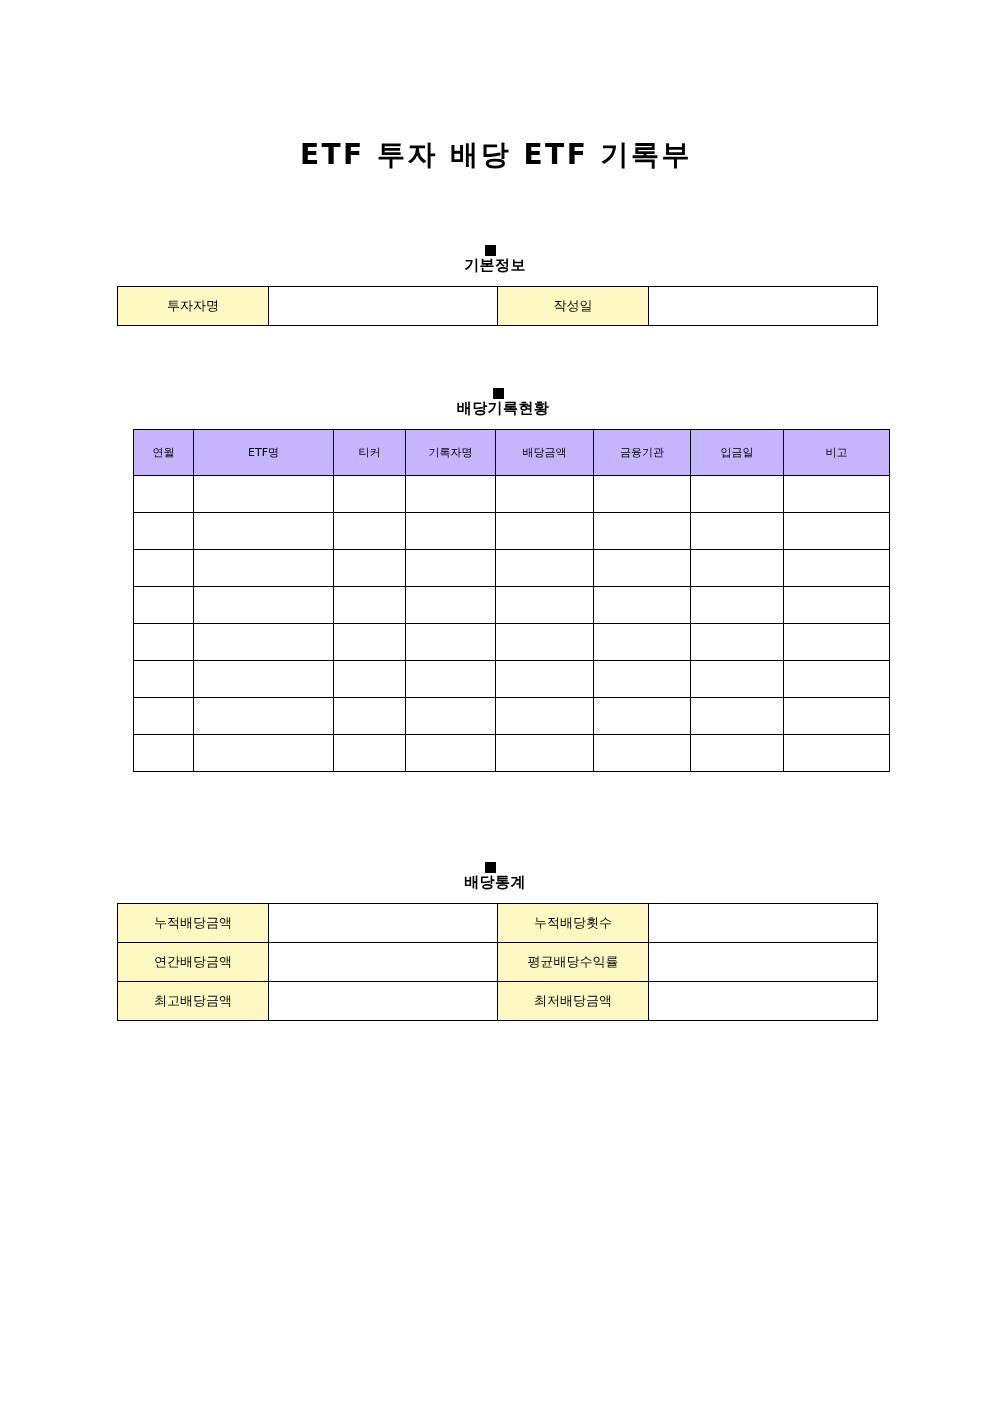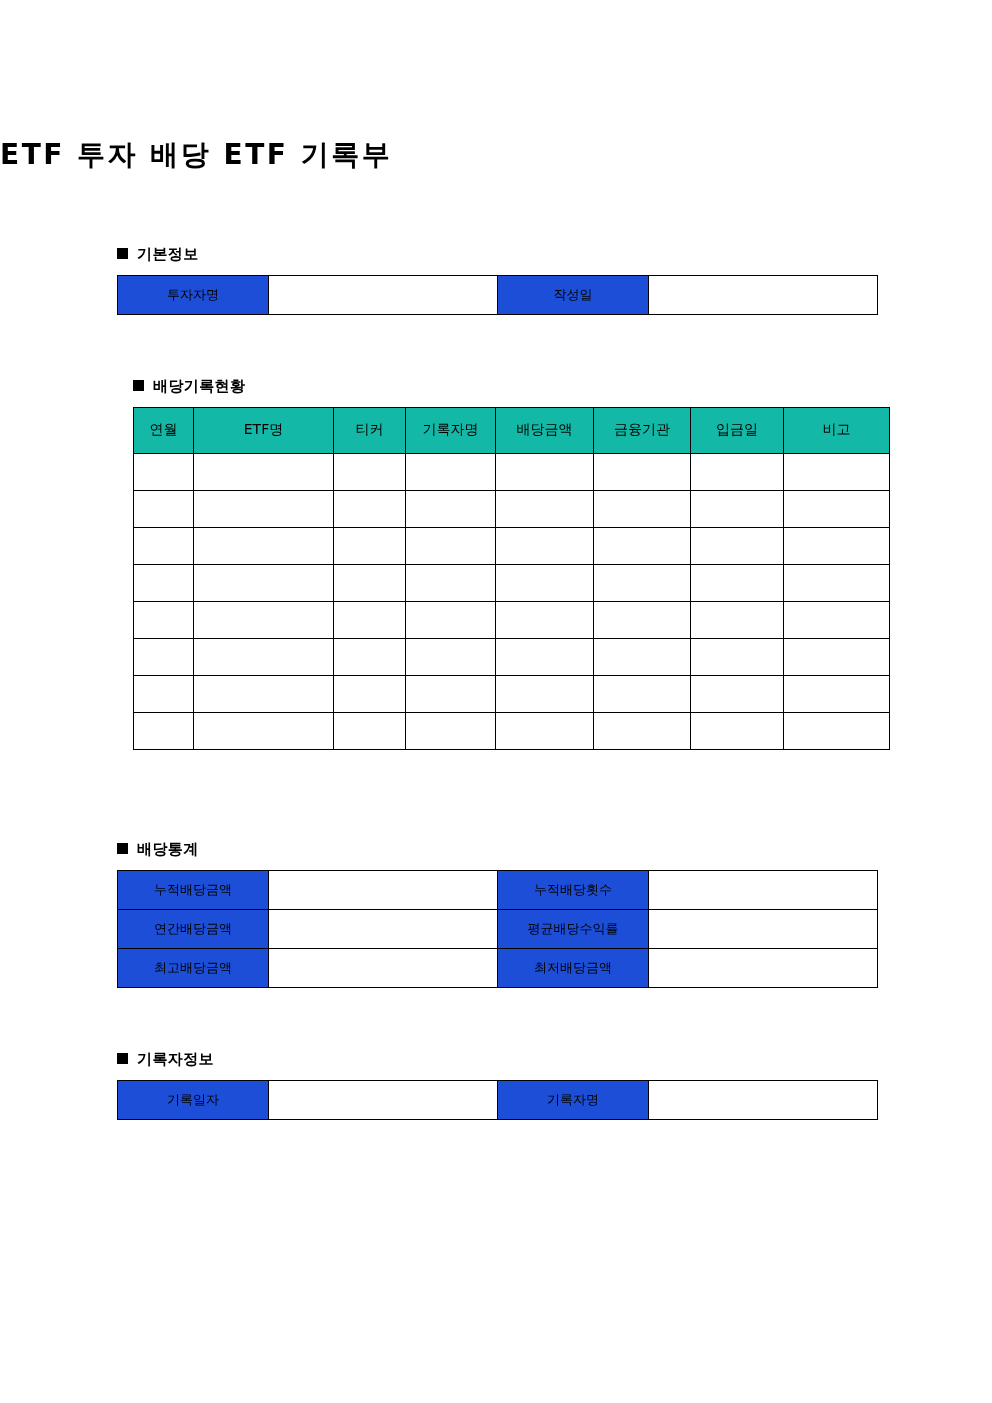--- a/index.html
+++ b/index.html
@@ -19,21 +19,21 @@
   .page {
     width: 992px;
     height: 1403px;
     box-sizing: border-box;
     padding: 0;
     position: relative;
   }
 
   
   .doc-title {
-    text-align: left;
+    text-align: center;
     font-size: 28px;
     font-weight: bold;
     letter-spacing: 2.5px;
     margin: 0;
     padding-top: 138px;
     line-height: 1.2;
   }
 
   
   .section {
@@ -46,20 +46,21 @@
   .section-writer     { margin-top: 62px; }
 
   .section-heading {
     font-size: 15px;
     font-weight: bold;
     letter-spacing: 0.4px;
     margin: 0 0 12px 0;
     display: flex;
     align-items: center;
     line-height: 1.2;
+    flex-direction: column;
   }
   .bullet-square {
     display: inline-block;
     width: 11px;
     height: 11px;
     background: #000000;
     margin-right: 9px;
     flex: none;
   }
 
@@ -77,33 +78,33 @@
     text-align: center;
     vertical-align: middle;
     color: #000000;
   }
 
   
   .info-table td {
     height: 38px;
   }
   .info-table .lbl {
-    background: #1d4ed8;
+    background: #fef9c3;
     width: 150px;
   }
   .info-table .val {
     background: #ffffff;
     width: 228px;
   }
 
   
   .records-table th {
-    background: #14b8a6;
+    background: #c4b5fd;
     height: 45px;
-    font-size: 14px;
+    font-size: 11px;
   }
   .records-table td.cell {
     background: #ffffff;
     height: 36px;
   }
   .records-table col.c-period  { width: 60px; }
   .records-table col.c-name    { width: 140px; }
   .records-table col.c-ticker  { width: 72px; }
   .records-table col.c-qty     { width: 90px; }
   .records-table col.c-amount  { width: 98px; }
@@ -273,31 +274,14 @@
         <tr>
           <td class="lbl">최고배당금액</td>
           <td class="val"></td>
           <td class="lbl">최저배당금액</td>
           <td class="val"></td>
         </tr>
       </tbody>
     </table>
   </div>
 
-  <div class="section section-writer">
-    <div class="section-heading">
-      <span class="bullet-square"></span>
-      <span>기록자정보</span>
-    </div>
-
-    <table class="info-table">
-      <tbody>
-        <tr>
-          <td class="lbl">기록일자</td>
-          <td class="val"></td>
-          <td class="lbl">기록자명</td>
-          <td class="val"></td>
-        </tr>
-      </tbody>
-    </table>
-  </div>
 
 </div>
 
 </body></html>

